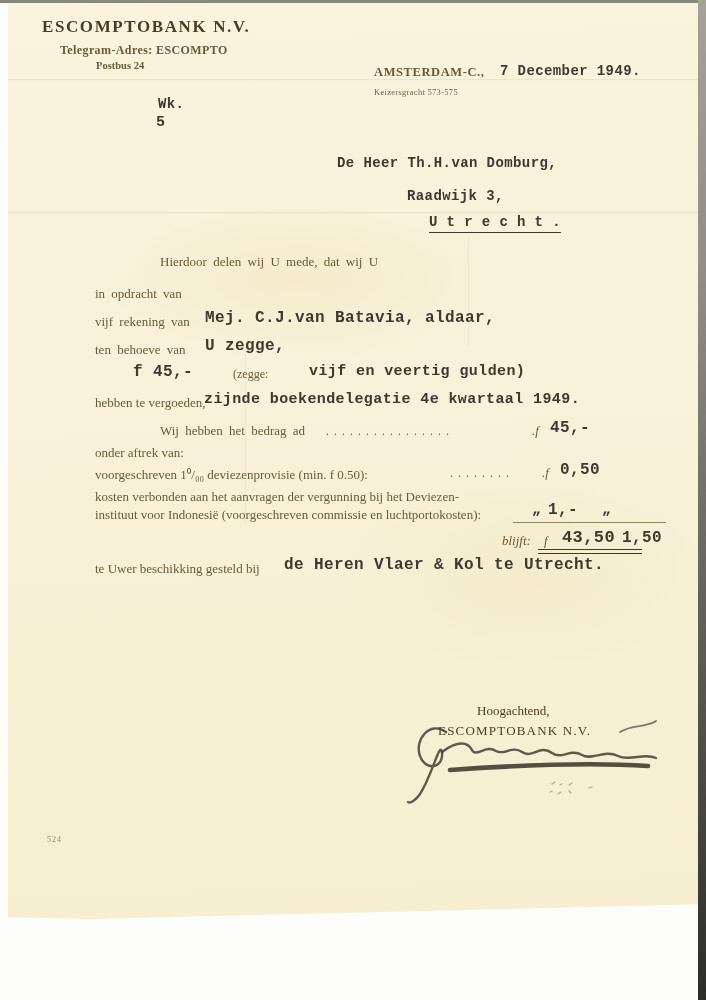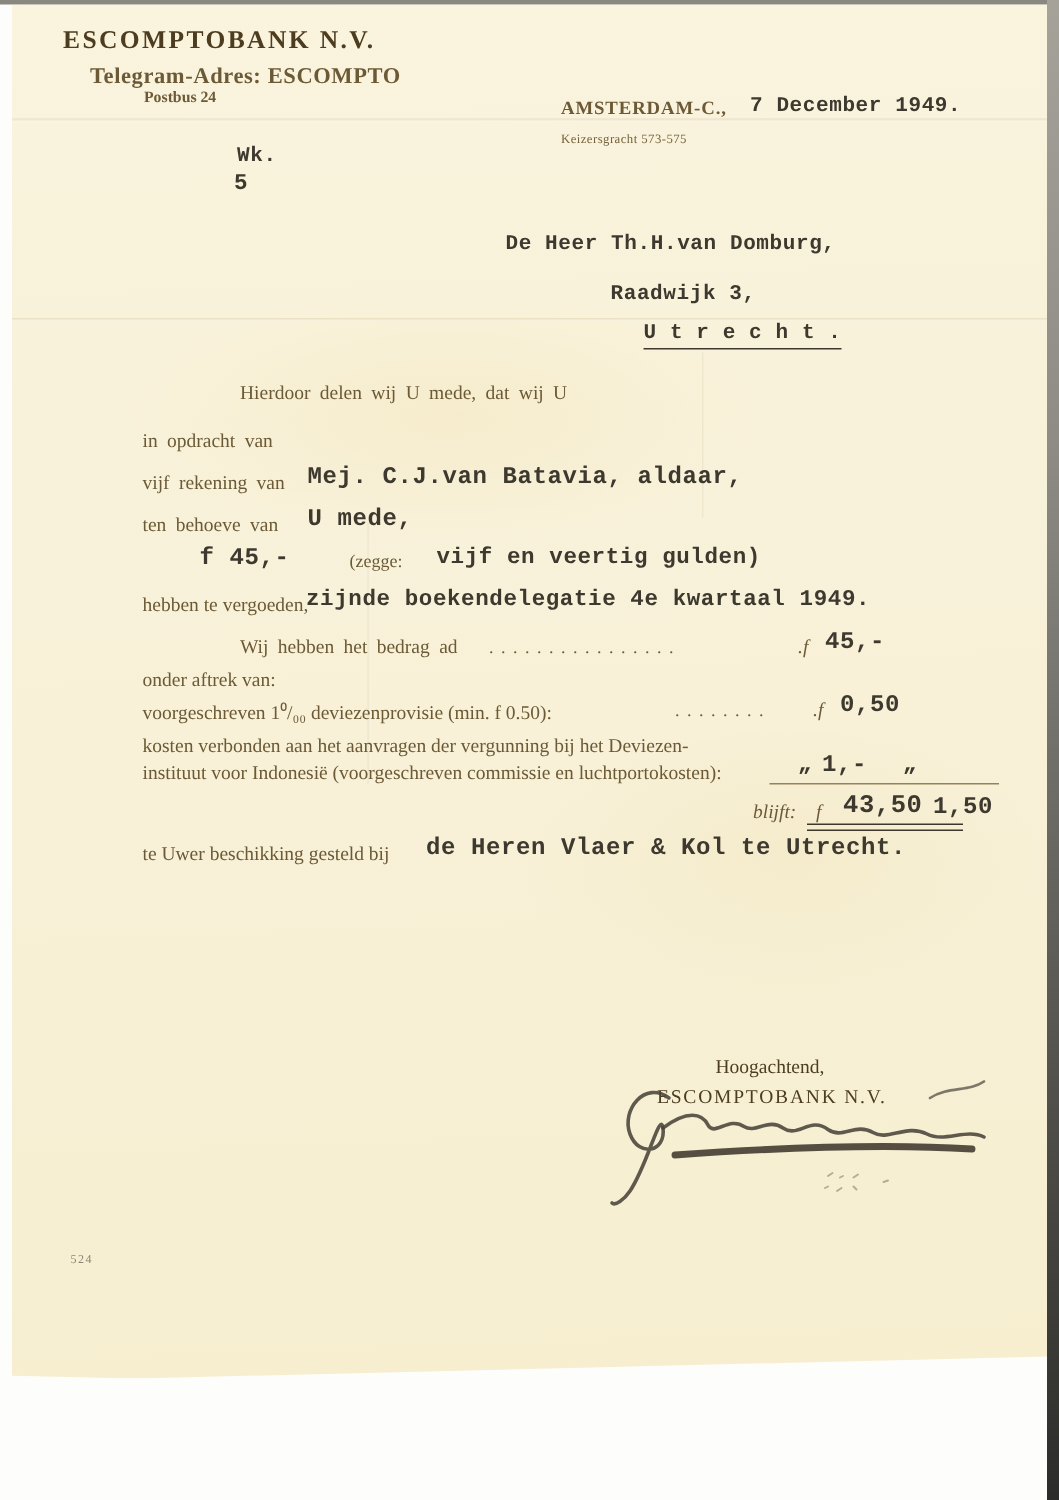--- a/index.html
+++ b/index.html
@@ -25,21 +25,21 @@
   .crease-v { position:absolute; width:2px;
     background:linear-gradient(90deg, rgba(170,150,100,0.14), rgba(255,255,255,0.2)); }
 
   .pos { position:absolute; white-space:nowrap; }
 
   .printed { font-family:"Liberation Serif", serif; color:#6b5a35; }
   .printed-dark { font-family:"Liberation Serif", serif; color:#4d3d20; }
   .typed { font-family:"Liberation Mono", monospace; font-weight:700; color:#3d392f; letter-spacing:0.4px; }
 
   .company-head { font-size:17px; font-weight:700; letter-spacing:1.6px; }
-  .head-sub { font-size:15px; font-weight:700; letter-spacing:0.4px; }
+  .head-sub { font-size:12px; font-weight:700; letter-spacing:0.4px; }
   .head-sub2 { font-size:10.5px; font-weight:700; }
   .place { font-size:12.5px; font-weight:700; letter-spacing:0.6px; }
   .street { font-size:8.5px; letter-spacing:0.3px; color:#75halt} 
   .street { font-size:8.5px; letter-spacing:0.3px; color:#75623a; }
 
   .t14 { font-size:14px; }
   .t15 { font-size:15px; }
   .t16 { font-size:16px; }
   .t17 { font-size:17px; }
   .p12 { font-size:12px; }
@@ -86,25 +86,25 @@
     <div class="pos typed t14 underlined" style="left:421px; top:211px;">U t r e c h t .</div>
 
     <div class="pos printed p13 pws" style="left:152px; top:251px;">Hierdoor delen wij U mede, dat wij U</div>
 
     <div class="pos printed p13 pws" style="left:87px; top:283px;">in opdracht van</div>
 
     <div class="pos printed p13 pws" style="left:87px; top:311px;">vijf rekening van</div>
     <div class="pos typed t16" style="left:197px; top:306px;">Mej. C.J.van Batavia, aldaar,</div>
 
     <div class="pos printed p13 pws" style="left:87px; top:339px;">ten behoeve van</div>
-    <div class="pos typed t16" style="left:197px; top:334px;">U mede,</div>
+    <div class="pos typed t16" style="left:197px; top:334px;">U zegge,</div>
 
     <div class="pos typed t16" style="left:125px; top:360px;">f 45,-</div>
     <div class="pos printed p12" style="left:225px; top:364px;">(zegge:</div>
-    <div class="pos typed t15" style="left:283px; top:360px;">vijf en veertig gulden)</div>
+    <div class="pos typed t15" style="left:301px; top:360px;">vijf en veertig gulden)</div>
 
     <div class="pos printed p13" style="left:87px; top:392px;">hebben te vergoeden,</div>
     <div class="pos typed t15" style="left:196px; top:388px;">zijnde boekendelegatie 4e kwartaal 1949.</div>
 
     <div class="pos printed p13 pws" style="left:152px; top:420px;text-align:right;">Wij hebben het bedrag ad</div>
     <div class="pos dots" style="left:318px; top:421px;">. . . . . . . . . . . . . . . .</div>
     <div class="pos printed p13 ital" style="left:524px; top:420px;">.f</div>
     <div class="pos typed t16" style="left:542px; top:416px;">45,-</div>
 
     <div class="pos printed p13" style="left:87px; top:442px;">onder aftrek van:</div>

